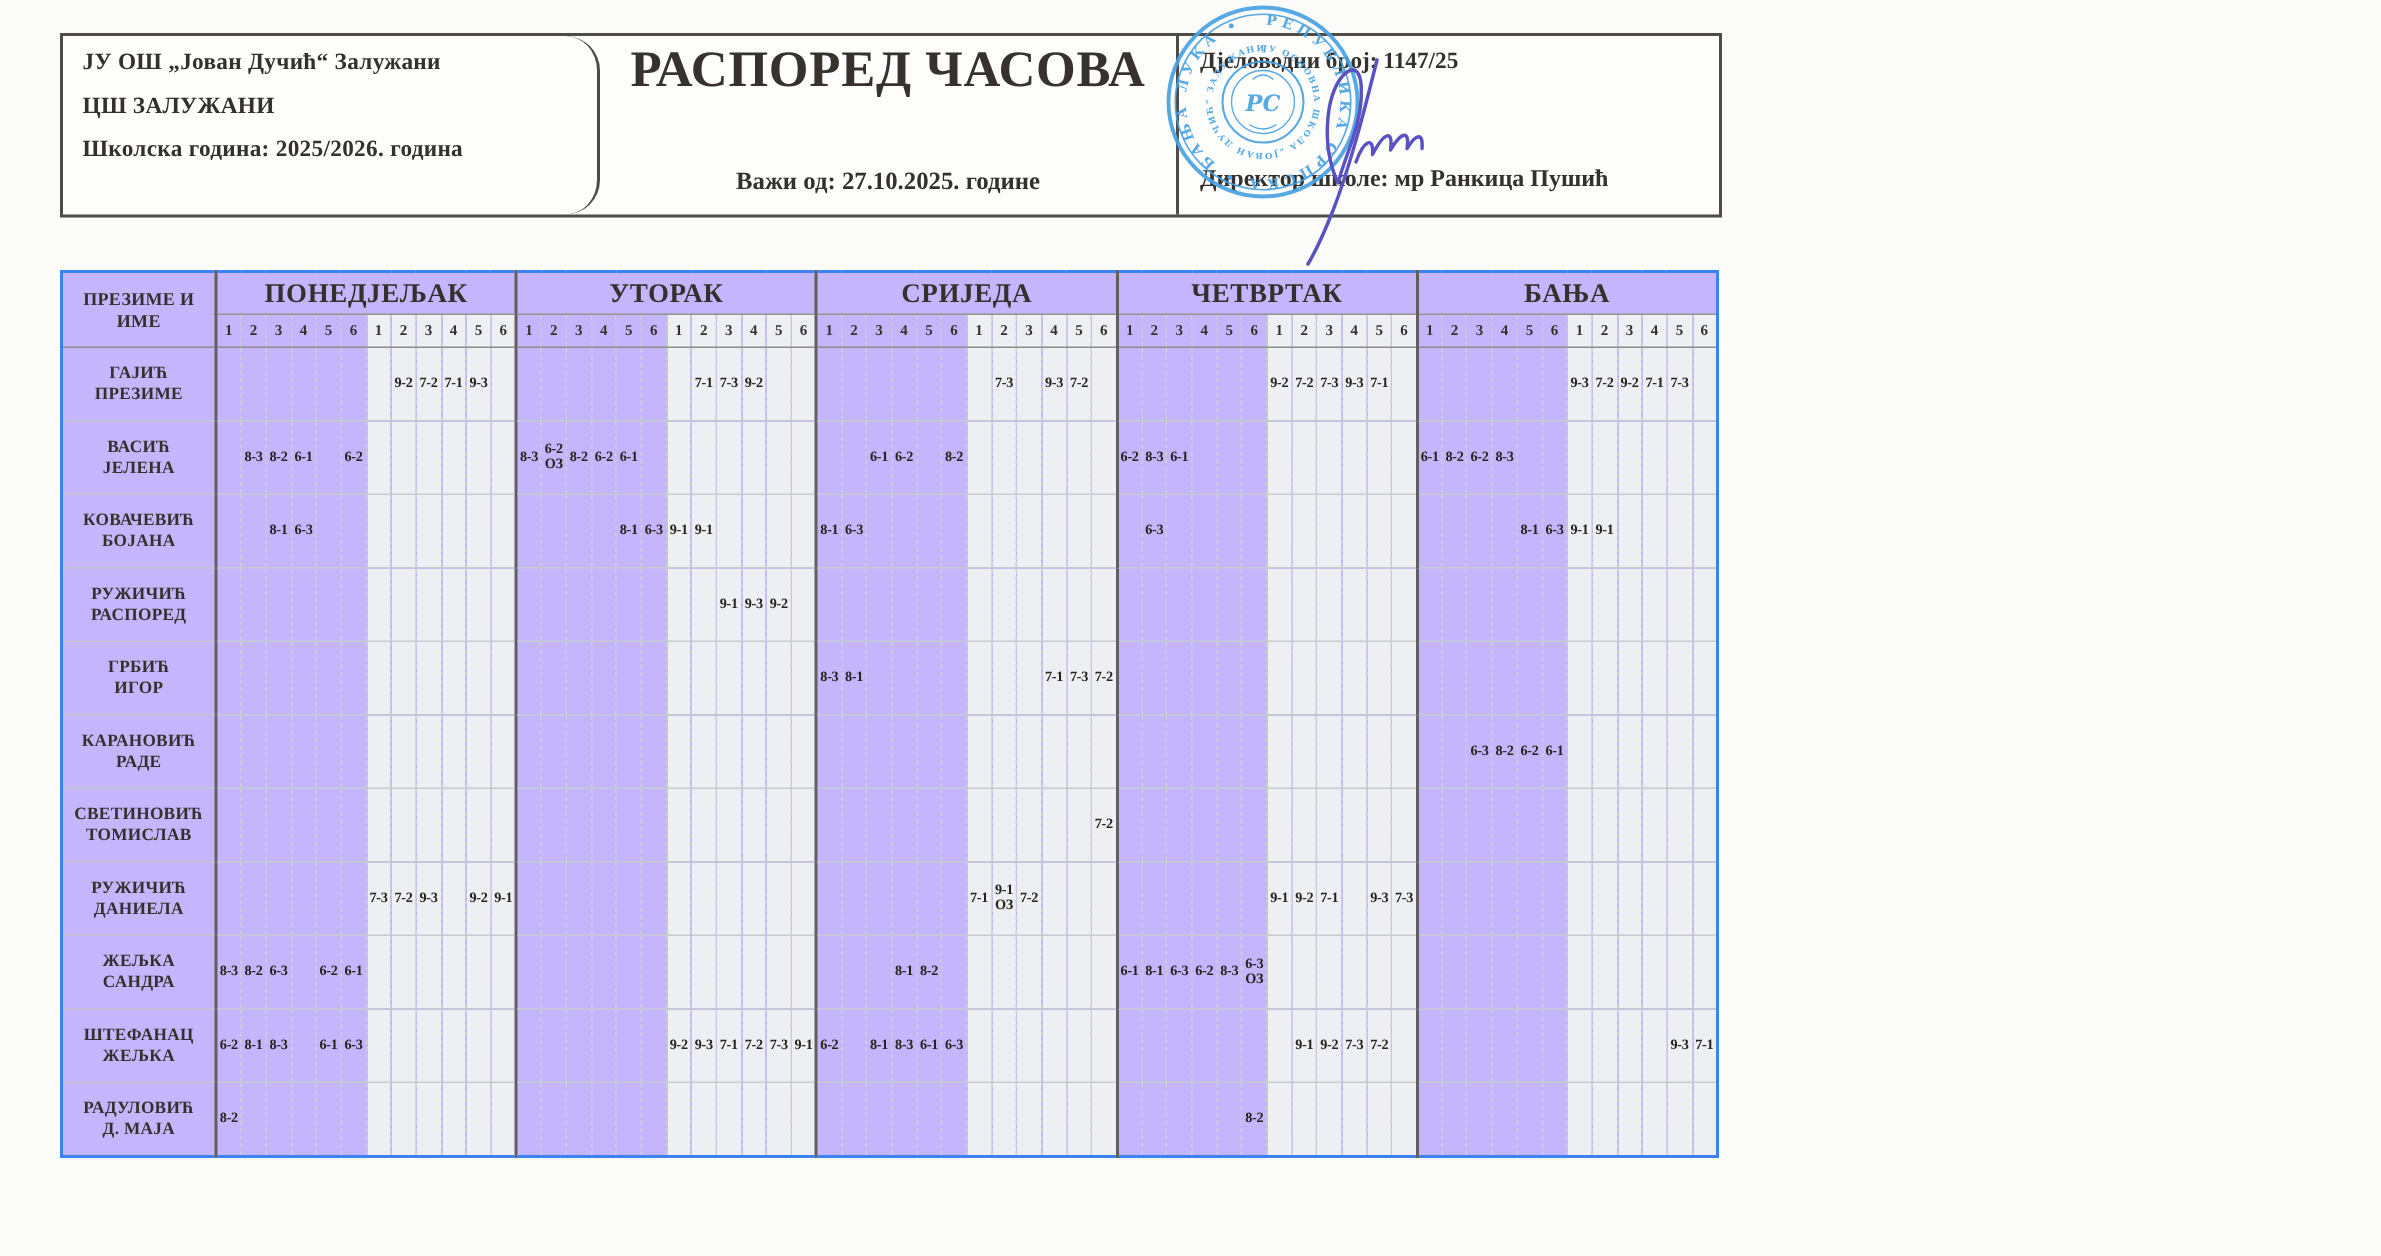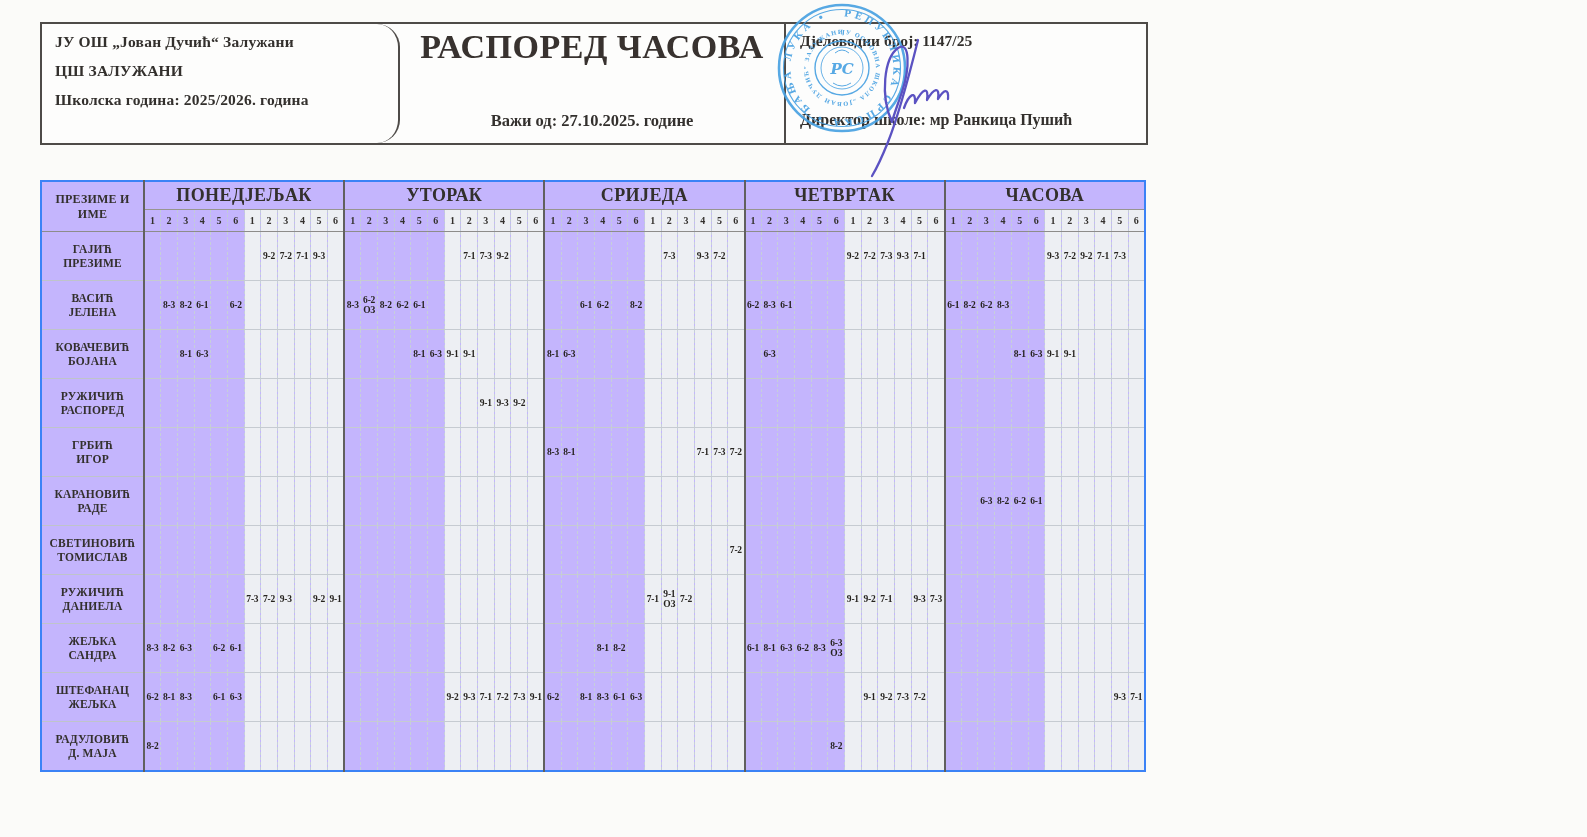--- a/index.html
+++ b/index.html
@@ -200,21 +200,21 @@
         <thead>
           <tr>
             <th class="nameHead" rowspan="2">
               <div>ПРЕЗИМЕ И</div>
               <div>ИМЕ</div>
             </th>
             <th class="dayHead" colspan="12">ПОНЕДЈЕЉАК</th>
             <th class="dayHead" colspan="12">УТОРАК</th>
             <th class="dayHead" colspan="12">СРИЈЕДА</th>
             <th class="dayHead" colspan="12">ЧЕТВРТАК</th>
-            <th class="dayHead last" colspan="12">ЧАСОВА</th>
+            <th class="dayHead last" colspan="12">БАЊА</th>
           </tr>
           <tr>
             <th class="num">1</th>
             <th class="num">2</th>
             <th class="num">3</th>
             <th class="num">4</th>
             <th class="num">5</th>
             <th class="num">6</th>
             <th class="num shift2">1</th>
             <th class="num shift2">2</th>

